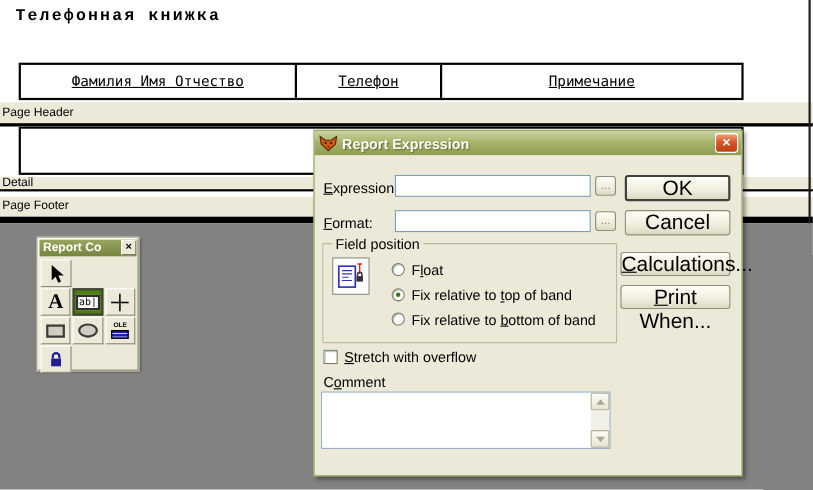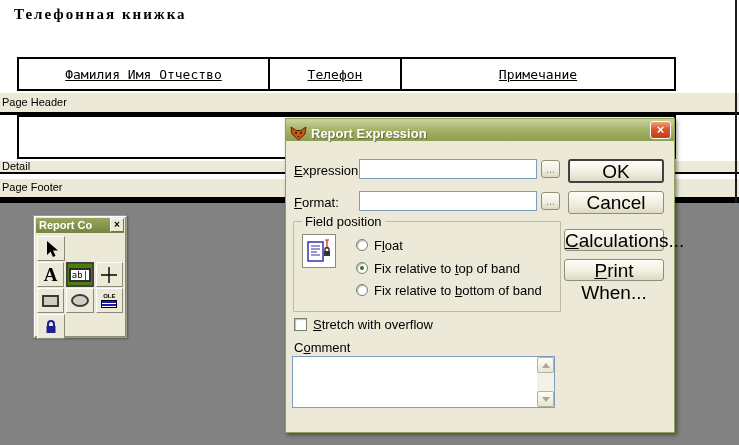--- a/index.html
+++ b/index.html
@@ -5,21 +5,21 @@
   * { margin:0; padding:0; box-sizing:border-box; }
   html,body { width:739px; height:445px; overflow:hidden; }
   body { font-family:"Liberation Sans", sans-serif; }
   #stage { position:relative; width:739px; height:445px; background:#ffffff; }
   .abs { position:absolute; }
 
   
   .gray-bg { left:0; top:203px; width:739px; height:242px; background:#828282; }
   .right-margin-line { left:735px; top:0; width:2px; height:203px; background:#1c1c1c; }
 
-  .report-title { left:14px; top:6px; font-family:Liberation Serif, serif;
+  .report-title { left:14px; top:6px; font-family:Liberation Mono, monospace;
     font-weight:bold; font-size:15px; letter-spacing:2px; color:#000; white-space:nowrap; }
 
   .header-table { left:17px; top:57px; width:659px; height:34px; border:2px solid #000;
     display:flex; background:#fff;text-decoration:underline; }
   .header-cell { display:flex; align-items:center; justify-content:center;
     font-family:"DejaVu Sans Mono", monospace; font-size:13px; color:#000; white-space:nowrap; }
   .header-cell.c1 { width:251px; border-right:2px solid #000; }
   .header-cell.c2 { width:132px; border-right:2px solid #000; }
   .header-cell.c3 { flex:1; }
 
@@ -53,22 +53,22 @@
   .glyph-oval { width:18px; height:13px; border:2px solid #3a3a3a; border-radius:50%; background:#cfcdc0; }
   .glyph-ole { display:flex; flex-direction:column; align-items:center; }
   .glyph-ole .ole-txt { font-size:6px; font-weight:bold; line-height:6px; color:#000; letter-spacing:0; }
   .glyph-ole .ole-box { width:16px; height:8px; background:#1A1AB5; border:1px solid #000; margin-top:1px;
     background-image:linear-gradient(#fff 1px, transparent 1px); background-size:100% 3px; background-position:0 2px; }
 
   
   .dialog { left:285px; top:118px; width:390px; height:315px; background:#ECE9D8;
     border:1px solid #90A054; box-shadow:2px 2px 4px rgba(0,0,0,.45); }
   .dlg-title { position:relative; height:22px;
-    background:linear-gradient(#CBD4A2,#A8B56C 45%, #8E9D50); display:flex; align-items:flex-end;
-    padding:0 4px; }
+    background:linear-gradient(#CBD4A2,#A8B56C 45%, #8E9D50); display:flex; align-items:center;
+    padding:11px 4px; }
   .dlg-title-text { color:#fff; font-weight:bold; font-size:13px;
     text-shadow:1px 1px 1px #5f6e30; margin-left:4px; white-space:nowrap; }
   .dlg-close { position:absolute; top:2px; right:3px; width:21px; height:18px;
     background:linear-gradient(#F2A278,#D9542A 45%, #C03F12); border:1px solid #fff; border-radius:3px;
     color:#fff; font-size:13px; font-weight:bold; line-height:16px; text-align:center; cursor:default; }
   .dlg-label { font-size:13px; color:#000; white-space:nowrap; }
   .textbox { border:1px solid #7F9DB9; background:#fff; font-size:13px; padding:1px 3px;
     font-family:"Liberation Sans", sans-serif; }
   .xp-btn { background:linear-gradient(#FFFEF7,#EFEDDD 60%, #DCD8C2); border:1px solid #8E8F79;
     border-radius:3px; font-size:19px; color:#000; text-align:center; cursor:default;

